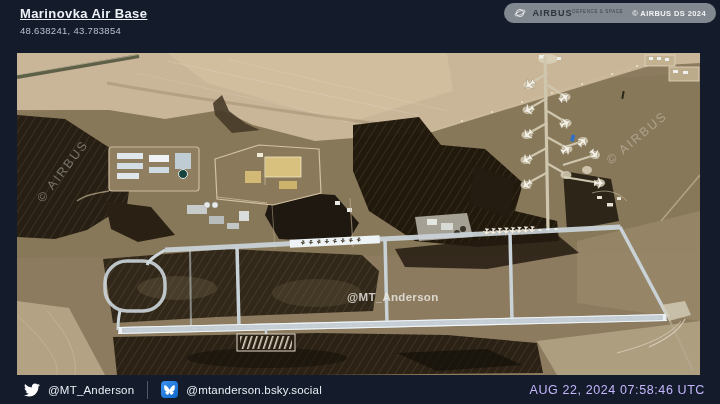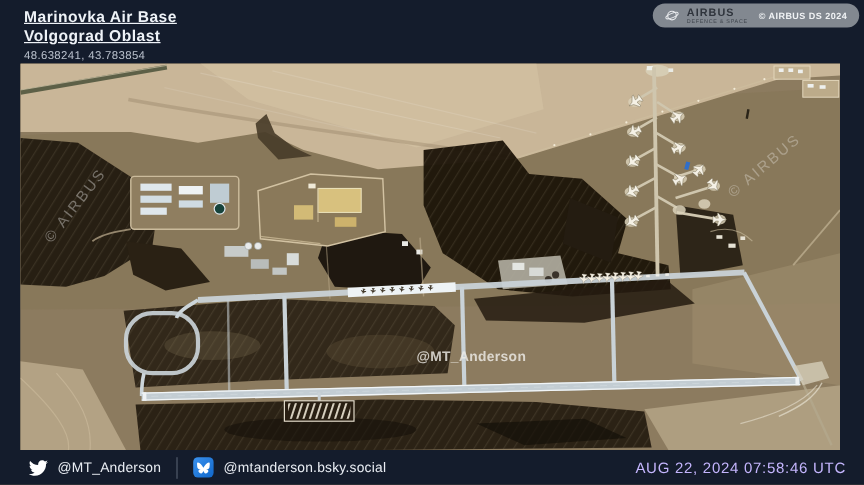--- a/index.html
+++ b/index.html
@@ -15,21 +15,21 @@
   .title{font-size:13px;line-height:16px;color:#eef2f7;font-weight:600;letter-spacing:.4px;text-decoration:underline;}
   .coords{font-size:9.5px;color:#b9c0cc;margin-top:3px;letter-spacing:.3px;}
   
   .credit-pill{
     position:absolute;top:3px;right:4px;height:20px;
     background:rgba(146,151,158,.88);
     border-radius:11px;
     display:flex;align-items:center;gap:6px;padding:0 10px;
   }
   .pill-logo svg{display:block;}
-  .brand-stack{display:flex;flex-direction:column;line-height:1;}
+  .brand-stack{display:flex;flex-direction:row;line-height:1;}
   .brand-name{font-size:9px;font-weight:700;color:#2f343c;letter-spacing:.9px;}
   .brand-sub{font-size:4.5px;color:#3d434b;letter-spacing:.6px;margin-top:1px;}
   .copyright{font-size:7.5px;color:#f1f3f5;letter-spacing:.4px;margin-left:3px;white-space:nowrap;font-weight:bold;}
   
   .imagery{position:absolute;left:17px;top:53px;width:683px;height:322px;background:#8c7b5f;}
   .imagery svg{display:block;}
   .wm{font-family:"Liberation Sans",sans-serif;}
   
   footer{
     position:absolute;left:0;right:0;bottom:0;height:29px;
@@ -40,21 +40,20 @@
   .bsky-badge{width:17px;height:17px;border-radius:4px;
     background:linear-gradient(135deg,#3a92f0,#1167c9);
     display:flex;align-items:center;justify-content:center;}
   .timestamp{margin-left:auto;font-size:12.5px;color:#c4b5fd;letter-spacing:.6px;}
 </style>
 </head>
 <body>
 
 <div class="titles">
   <div class="title">Marinovka Air Base</div>
-  <div class="title">Volgograd Oblast</div>
   <div class="coords">48.638241, 43.783854</div>
 </div>
 
 <div class="credit-pill">
   <span class="pill-logo">
     <svg width="12" height="12" viewBox="0 0 20 20">
       <circle cx="10" cy="10" r="6" fill="none" stroke="#e9ebee" stroke-width="1.6"></circle>
       <ellipse cx="10" cy="10" rx="9.2" ry="3" fill="none" stroke="#e9ebee" stroke-width="1.3" transform="rotate(-22 10 10)"></ellipse>
     </svg>
   </span>

